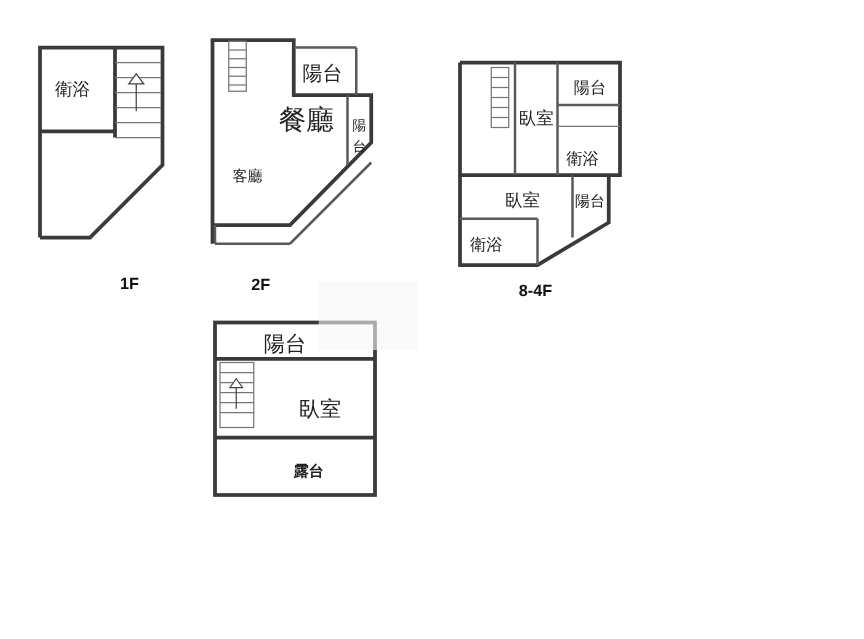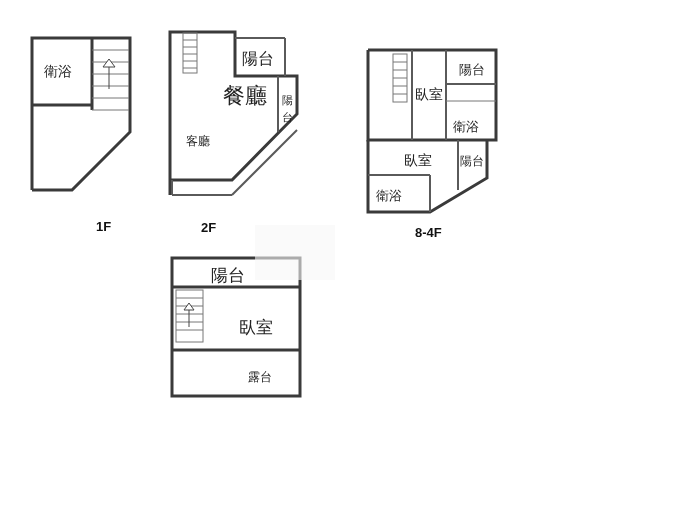--- a/index.html
+++ b/index.html
@@ -102,13 +102,13 @@
 <div class="room-label" style="left:459px;top:61px;font-size:13px;">陽台</div>
 <div class="room-label" style="left:415px;top:86px;font-size:14px;">臥室</div>
 <div class="room-label" style="left:453px;top:118px;font-size:13px;">衛浴</div>
 <div class="room-label" style="left:404px;top:152px;font-size:14px;">臥室</div>
 <div class="room-label" style="left:460px;top:153px;font-size:12px;">陽台</div>
 <div class="room-label" style="left:376px;top:187px;font-size:13px;">衛浴</div>
 <div class="floor-label" style="left:415px;top:225px;">8-4F</div>
 
 <div class="room-label" style="left:211px;top:264px;font-size:17px;">陽台</div>
 <div class="room-label" style="left:239px;top:316px;font-size:17px;">臥室</div>
-<div class="room-label" style="left:248px;top:369px;font-size:12px;">露台</div>
+<div class="room-label" style="left:235px;top:369px;font-size:12px;font-weight:bold;">露台</div>
 
 </body></html>

